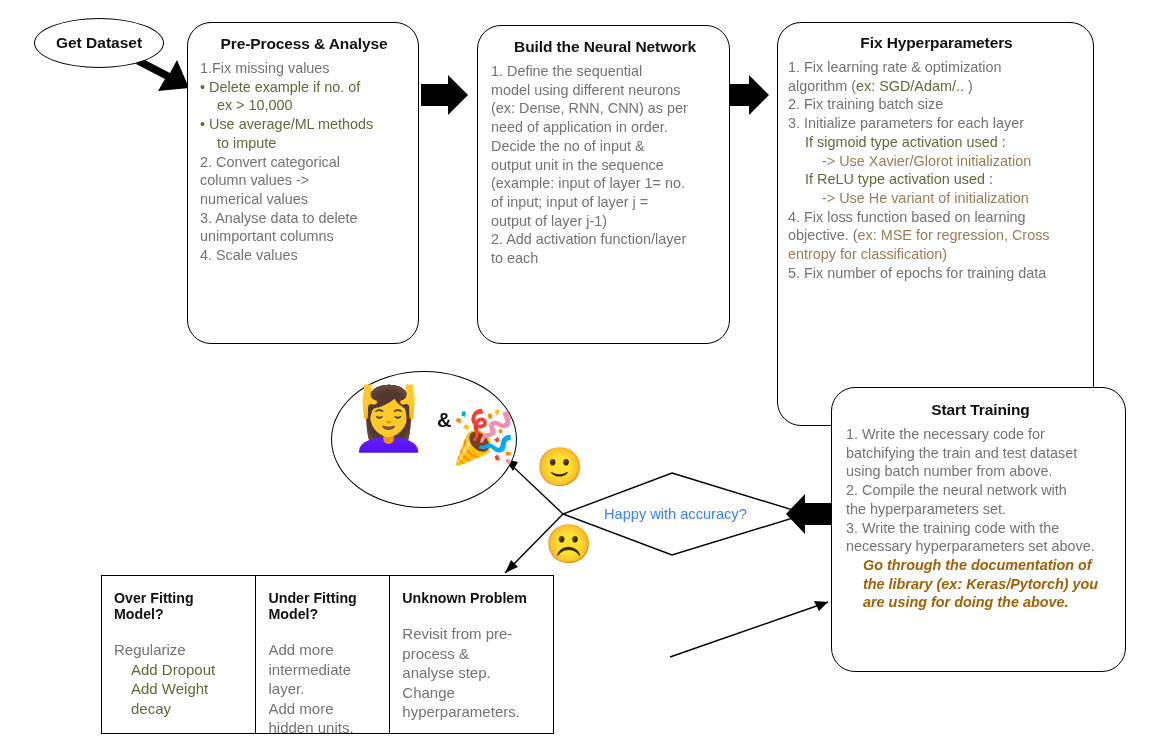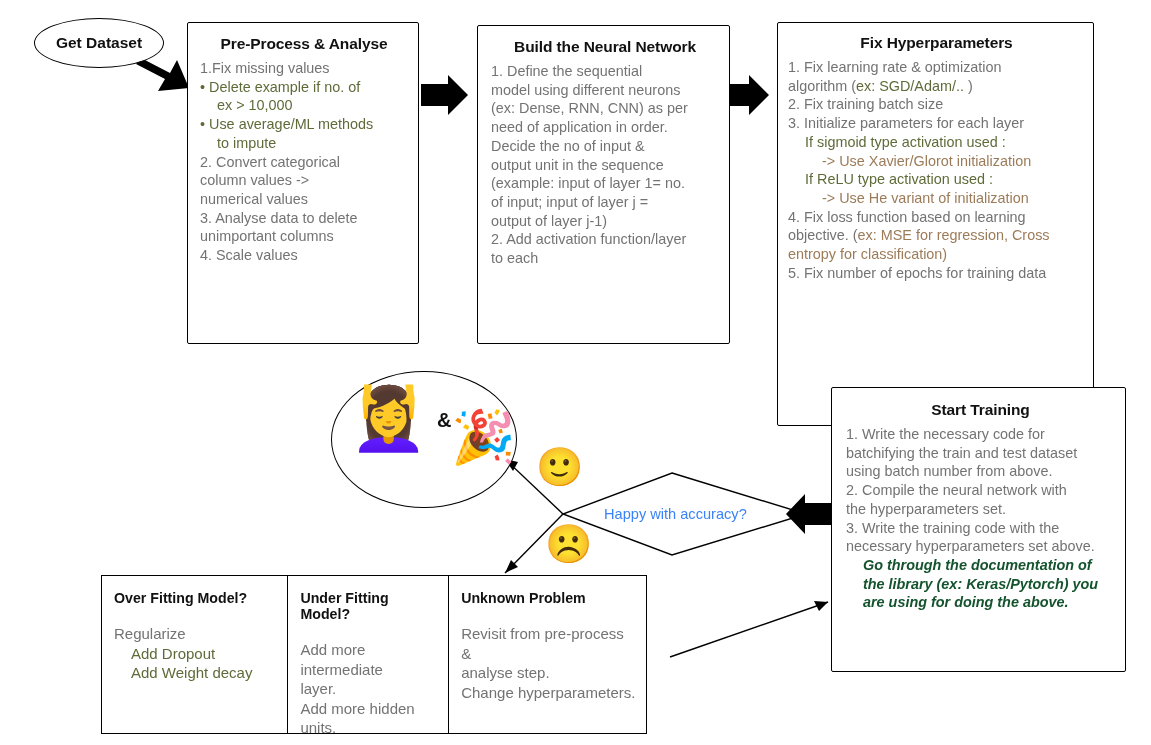--- a/index.html
+++ b/index.html
@@ -11,38 +11,38 @@
     position:relative;
     overflow:hidden;
     color:#111;
   }
   #canvas{position:absolute;left:0;top:0;width:1151px;height:745px;}
   .node{position:absolute;box-sizing:border-box;}
 
   
   .rbox{
     border:1.6px solid #000;
-    border-radius:2px;
+    border-radius:24px;
     background:#fff;
     box-sizing:border-box;
   }
   .rbox .title{
     text-align:center;
     font-weight:bold;
     font-size:15.5px;
     letter-spacing:-0.1px;
     margin:0 0 6px 0;
   }
   .body-txt{
     font-size:14.4px;
     line-height:1.30;
   }
   .green{color:#5e6b38;}
   .tan{color:#9c7b59;}
-  .navy{color:#14532d;font-style:italic;font-weight:600;}
+  .navy{color:#a16207;font-style:italic;font-weight:600;}
   .blk{color:#737373;}
 
   
   .ellipse{
     border:1.7px solid #000;
     border-radius:50%;
     background:#fff;
     display:flex;align-items:center;justify-content:center;
     box-sizing:border-box;
   }
@@ -202,21 +202,21 @@
   <div class="diamond-label" style="left:604px;top:506px;">Happy with accuracy?</div>
 
   <div class="node ellipse" style="left:331px;top:371px;width:186px;height:137px;"></div>
   <div class="emoji" style="left:350px;top:388px;font-size:62px;">💆‍♀️</div>
   <div class="amp" style="left:437px;top:409px;">&amp;</div>
   <div class="emoji" style="left:451px;top:411px;font-size:52px;">🎉</div>
 
   <div class="emoji" style="left:536px;top:448px;font-size:38px;">🙂</div>
   <div class="emoji" style="left:545px;top:525px;font-size:38px;">☹️</div>
 
-  <div class="node tbl" style="left:101px;top:575px;width:546px;height:159px;">
+  <div class="node tbl" style="left:101px;top:575px;width:453px;height:159px;">
     <div class="col" style="width:195px;">
       <div class="ch">Over Fitting Model?</div>
       <div class="cb">
           <div class="blk">Regularize</div>
           <div class="green" style="padding-left: 17px;">Add Dropout</div>
           <div class="green" style="padding-left: 17px;">Add Weight decay</div>
         </div>
     </div>
     <div class="col" style="width:168px;">
       <div class="ch">Under Fitting Model?</div>

